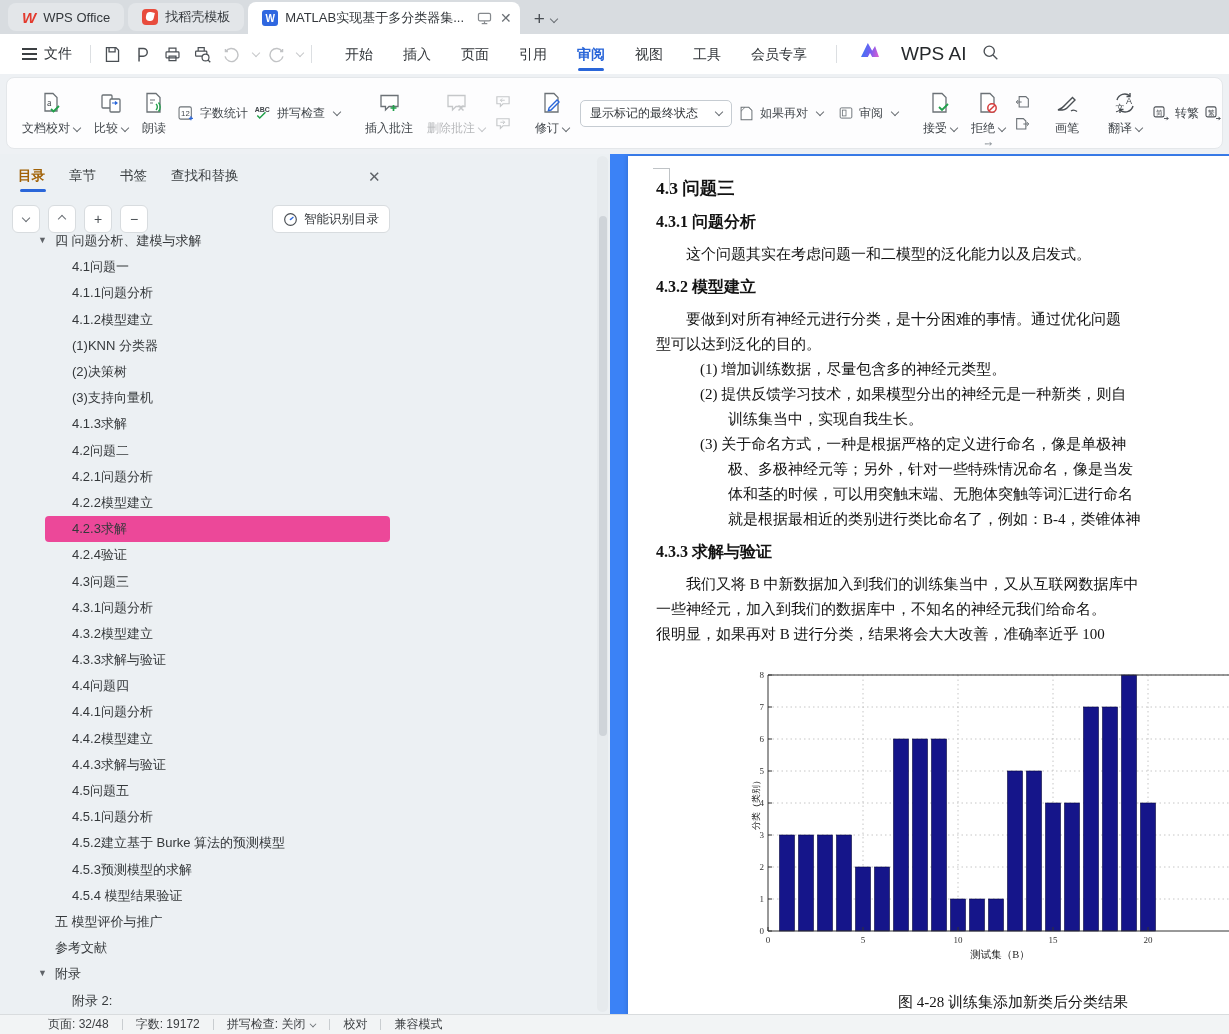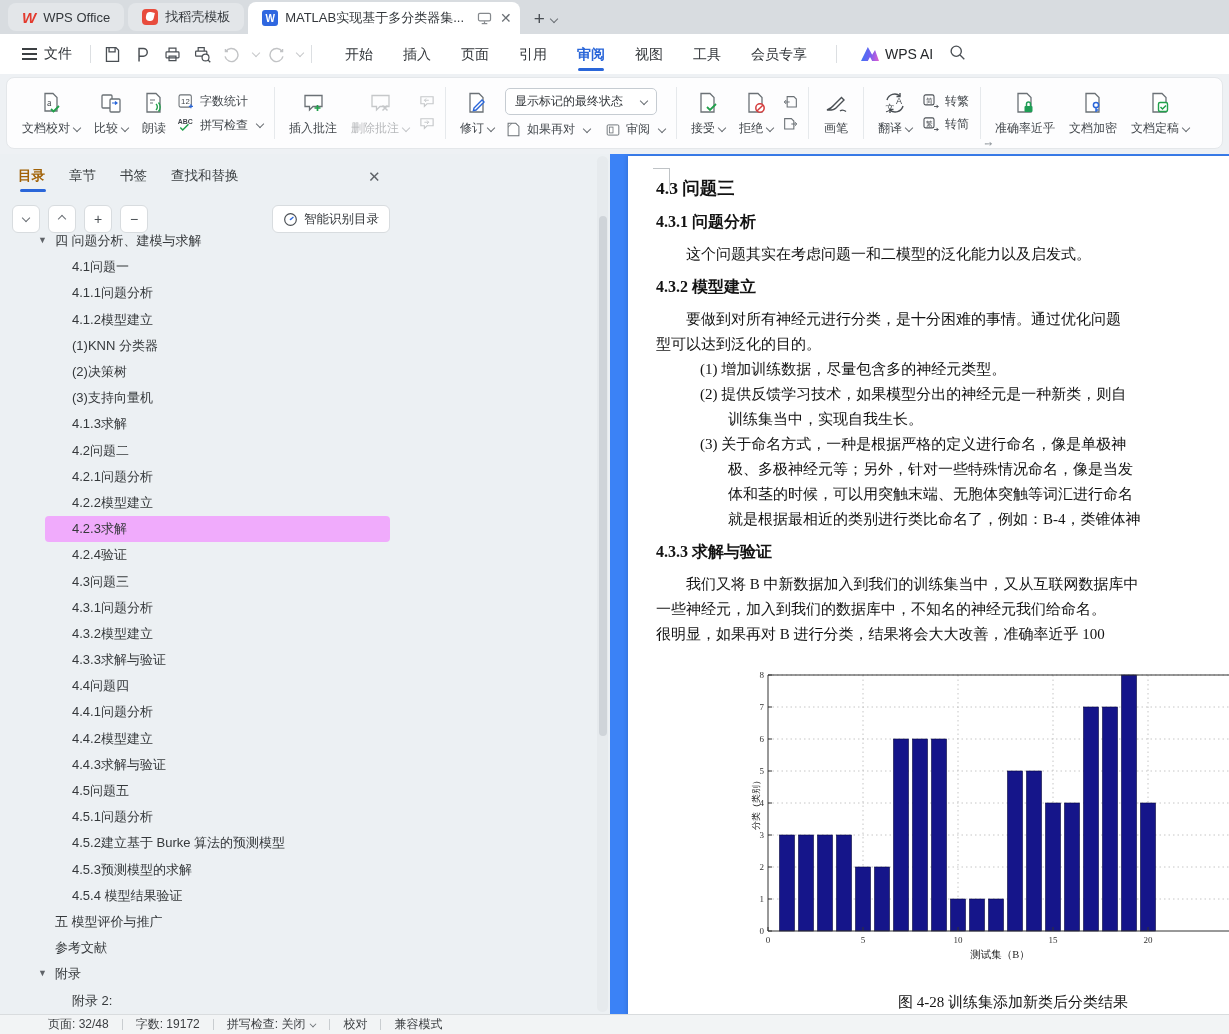--- a/index.html
+++ b/index.html
@@ -25,53 +25,53 @@
 .hamb::before{top:-5px}.hamb::after{top:5px}
 .vdiv{width:1px;height:18px;background:#dcdfe2;margin:0 8px}
 .qicons{display:flex;align-items:center;gap:4px}
 .qic{width:26px;height:26px;display:flex;align-items:center;justify-content:center;border-radius:4px}
 .qic svg{display:block}
 .dis{opacity:.38}
 .menus{display:flex;align-items:flex-start;height:40px;margin-left:10px}
 .mi{padding:0 15px;height:40px;line-height:40px;font-size:14px;color:#33373b;position:relative}
 .mi.active{color:#2a66d9;font-weight:bold}
 .mi.active::after{content:"";position:absolute;left:50%;transform:translateX(-50%);bottom:3px;width:26px;height:3px;border-radius:2px;background:#2a66d9}
-.ai{display:flex;align-items:center;gap:6px;margin-left:16px;font-size:14px;color:#25282b}
+.ai{display:flex;align-items:flex-start;gap:22px;margin-left:16px;font-size:19px;color:#25282b}
 .ai-mark{width:18px;height:14px;background:linear-gradient(100deg,#2f7bf5,#7a5cf0 55%,#e05fd0);clip-path:polygon(0 100%,38% 0,62% 55%,78% 22%,100% 100%,62% 100%,50% 72%,38% 100%)}
 .searchic{margin-left:16px}
 
 .ribbon{height:80px;background:#eef1f4;padding:3px 6px 5px;position:relative}
 .ribbon-inner{height:100%;background:#fdfdfe;border:1px solid #e4e7ea;border-radius:8px;display:flex;align-items:center;padding:4px 8px;overflow:hidden}
 .rgroup{display:flex;align-items:center;height:100%}
 .rdiv{width:1px;height:52px;background:#e6e9ec;margin:0 7px}
 .rbtn{display:flex;flex-direction:column;align-items:center;justify-content:center;gap:3px;padding:3px 7px;border-radius:5px;font-size:12px;color:#41464b;white-space:nowrap}
 .rbtn .ric{height:28px;display:flex;align-items:center;justify-content:center}
 .rlabel{display:flex;align-items:center}
-.stackcol{display:flex;flex-direction:column;justify-content:center;gap:6px;padding:0 4px}
+.stackcol{display:flex;flex-direction:row;justify-content:center;gap:6px;padding:0 4px}
 .srow{display:flex;align-items:center;gap:5px;font-size:12px;color:#41464b;white-space:nowrap}
 .markup-select{width:152px;height:27px;background:#fff;border:1px solid #c6ccd2;border-radius:5px;display:flex;align-items:center;justify-content:space-between;padding:0 9px;font-size:12px;color:#33373b}
 .navcol{display:flex;flex-direction:column;gap:8px;padding:0 3px}
 .ribbon-expand{position:absolute;left:984px;top:64px;color:#9aa0a5;font-size:10px;transform:rotate(-45deg)}
 
 .main{height:860px;display:flex}
 .sidebar{width:610px;background:#ecf0f3;position:relative;flex:none}
 .sb-inner{width:400px;height:100%;display:flex;flex-direction:column;position:relative}
 .sb-head{display:flex;align-items:center;gap:24px;padding:13px 0 6px 18px;font-size:13.5px}
 .sb-tab{color:#3c4043;position:relative;padding-bottom:6px}
 .sb-tab.active{color:#a16207;font-weight:bold}
 .sb-tab.active::after{content:"";position:absolute;left:2px;bottom:-1px;width:26px;height:3px;border-radius:2px;background:#2a66d9}
 .sb-close{position:absolute;left:368px;top:14px;font-size:15px;color:#5f6368}
 .sb-tools{display:flex;align-items:center;gap:8px;padding:8px 0 6px 12px}
 .sq{width:28px;height:28px;background:#fff;border:1px solid #d8dcdf;border-radius:6px;display:flex;align-items:center;justify-content:center;color:#4a4f54;font-size:14px}
 .smart{margin-left:auto;margin-right:10px;height:28px;background:#fff;border:1px solid #d8dcdf;border-radius:6px;display:flex;align-items:center;gap:6px;padding:0 10px;font-size:12.5px;color:#33373b}
 .toc{flex:1;overflow:hidden;margin-top:-11px;padding-top:0}
 .toc-row{height:26.2px;display:flex;align-items:center;margin:0 10px 0 45px;border-radius:4px;font-size:13px;color:#35383b;position:relative;white-space:nowrap}
 .toc-row.lvl1{padding-left:10px}
 .toc-row.lvl2{padding-left:27px}
-.toc-row.selected{background:#f0abfc}
+.toc-row.selected{background:#ec4899}
 .tri{position:absolute;left:-7px;top:7px;font-size:9px;color:#5f6368}
 .sb-scroll{position:absolute;left:597px;top:2px;bottom:2px;width:11px;background:#e6eaed;border-radius:6px}
 .sb-thumb{position:absolute;left:1.5px;width:8px;top:60px;height:520px;background:#cfd4d9;border-radius:4px}
 
 .docarea{flex:1;background:#3b82f6;position:relative;overflow:hidden}
 .page{position:absolute;left:18px;top:2px;right:-2px;bottom:-2px;background:#fff;box-shadow:0 0 5px rgba(0,0,0,.18)}
 .corner{position:absolute;left:25px;top:12px;width:17px;height:23px;border-right:1px solid #bfc3c6;border-top:1px solid #bfc3c6}
 .content{position:absolute;left:28px;top:12px;right:0;font-family:"Liberation Serif","DejaVu Serif",serif;color:#121212}
 .d-h1{font-size:17.5px;font-weight:bold;margin:8px 0 12px;font-family:"Liberation Serif",serif}
 .d-h2{font-size:16px;font-weight:bold;margin:10px 0 9px}

